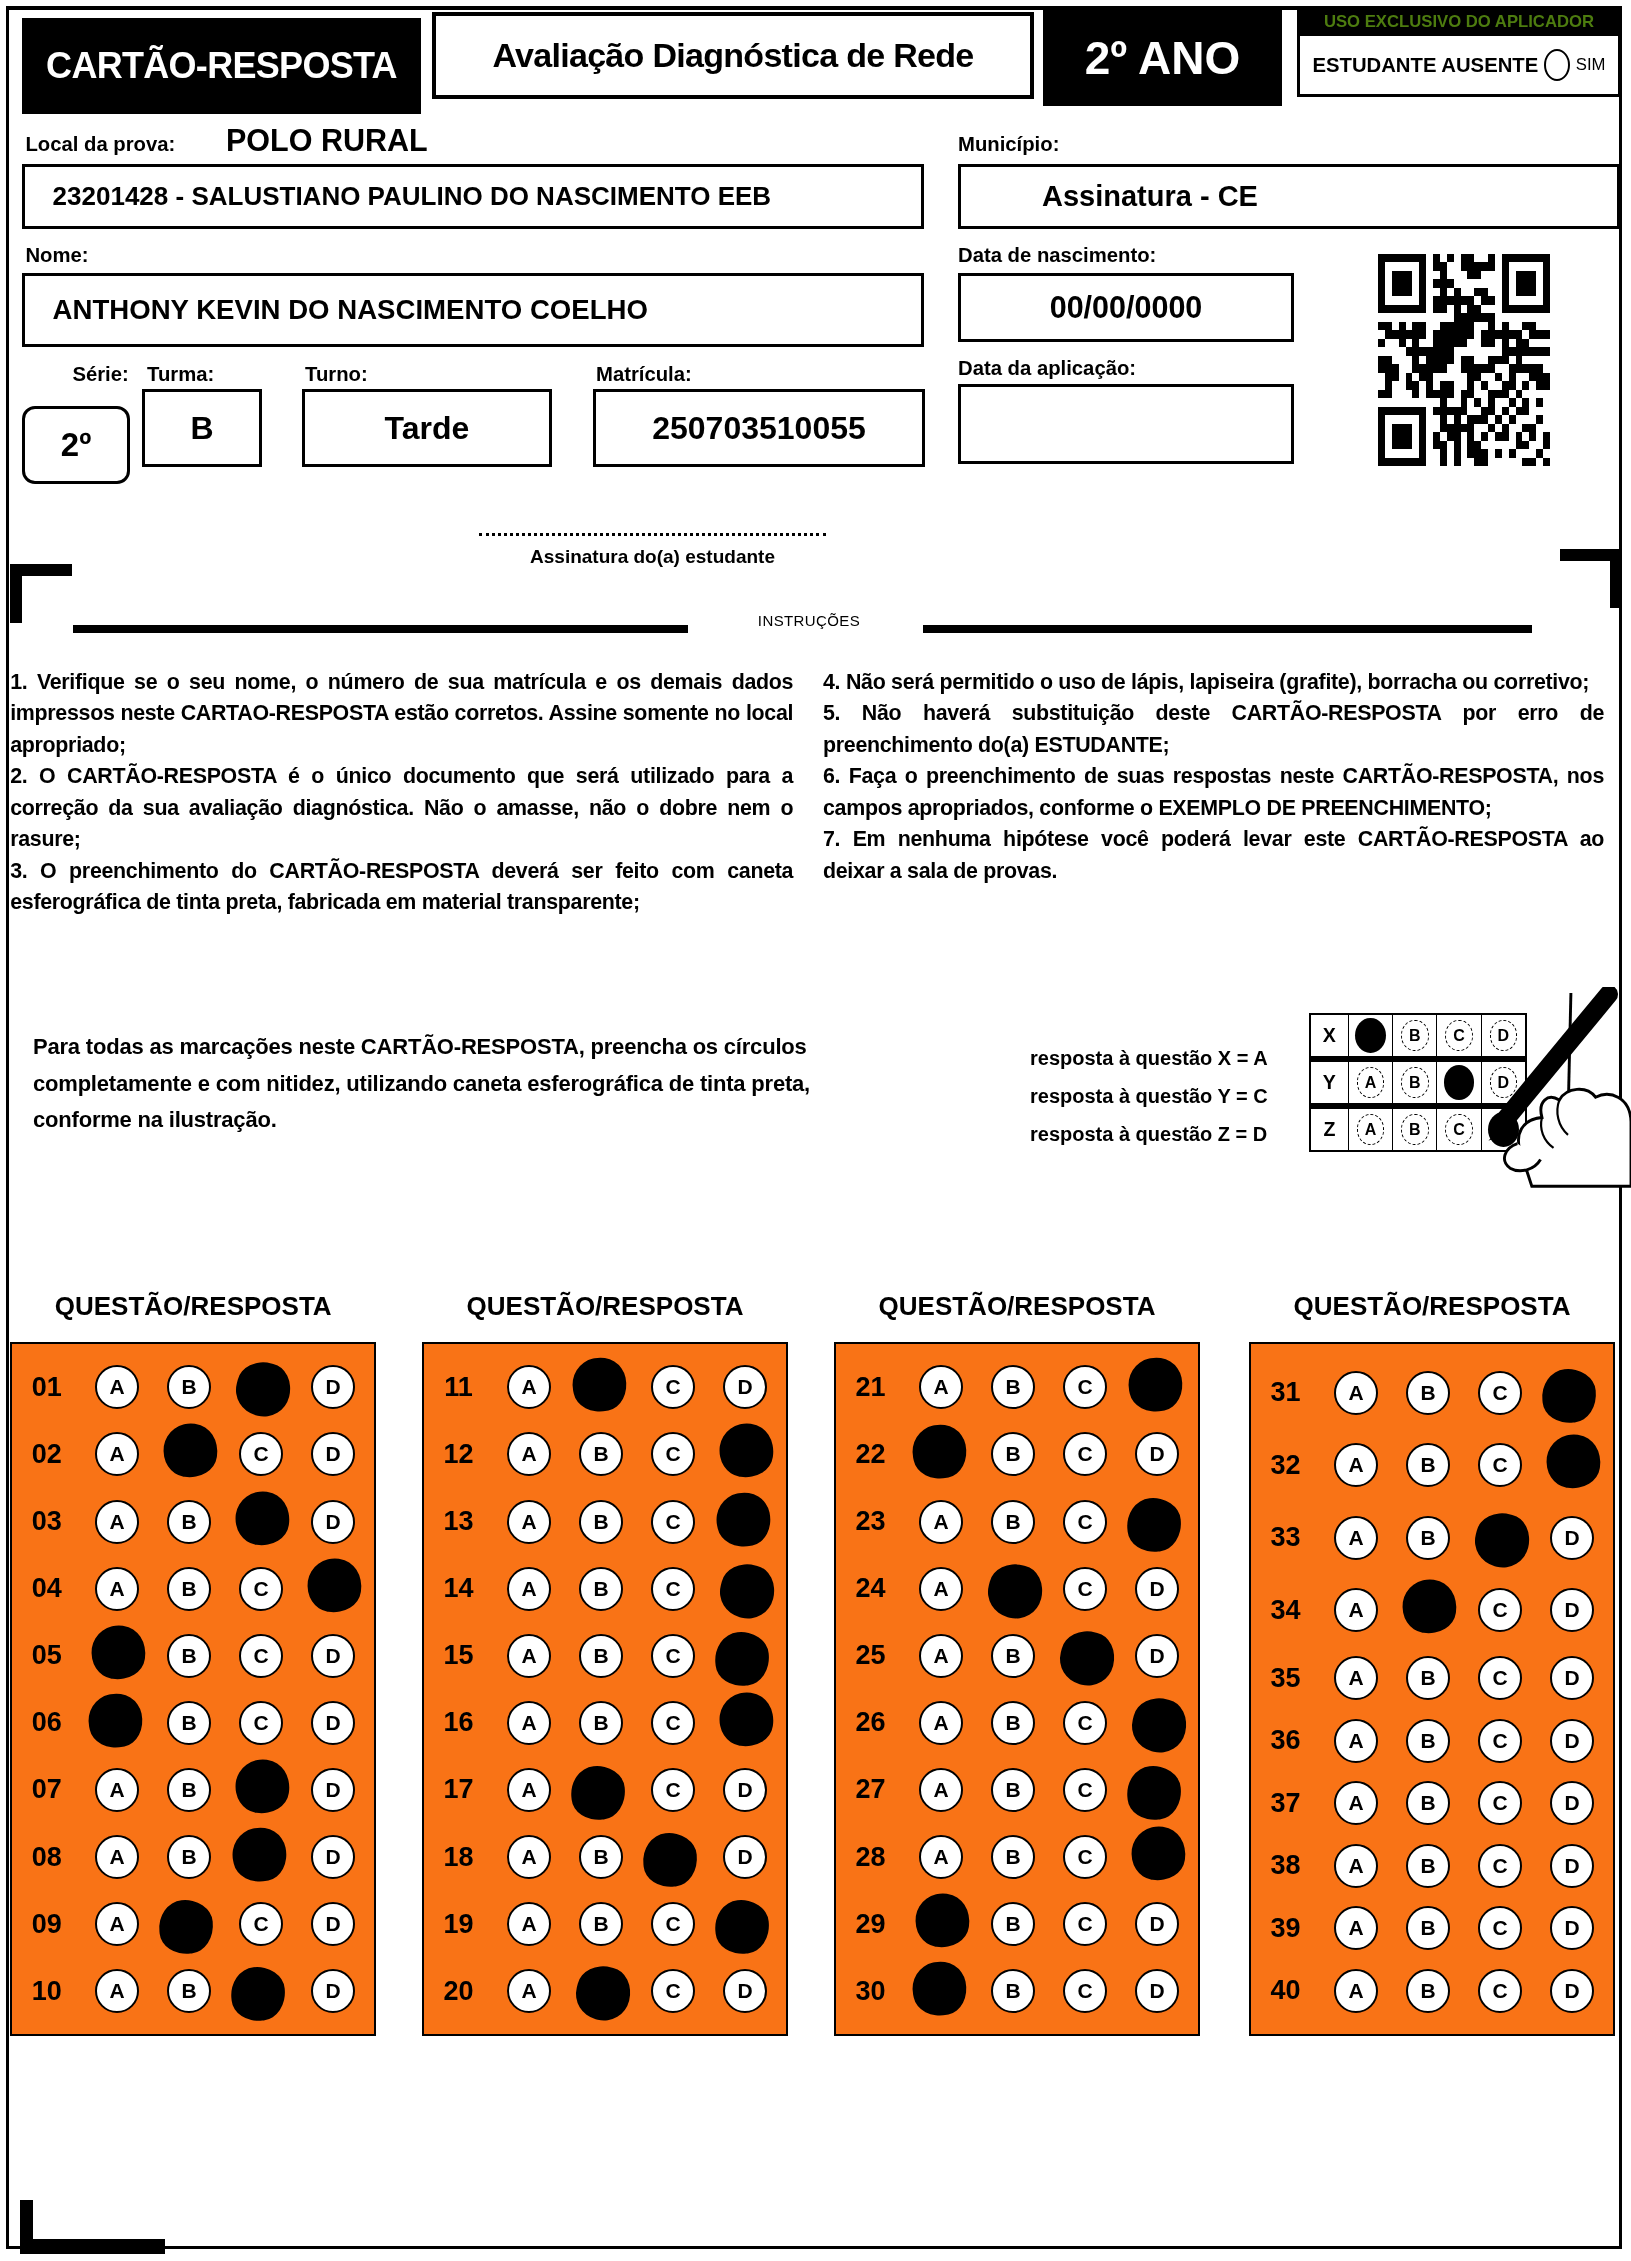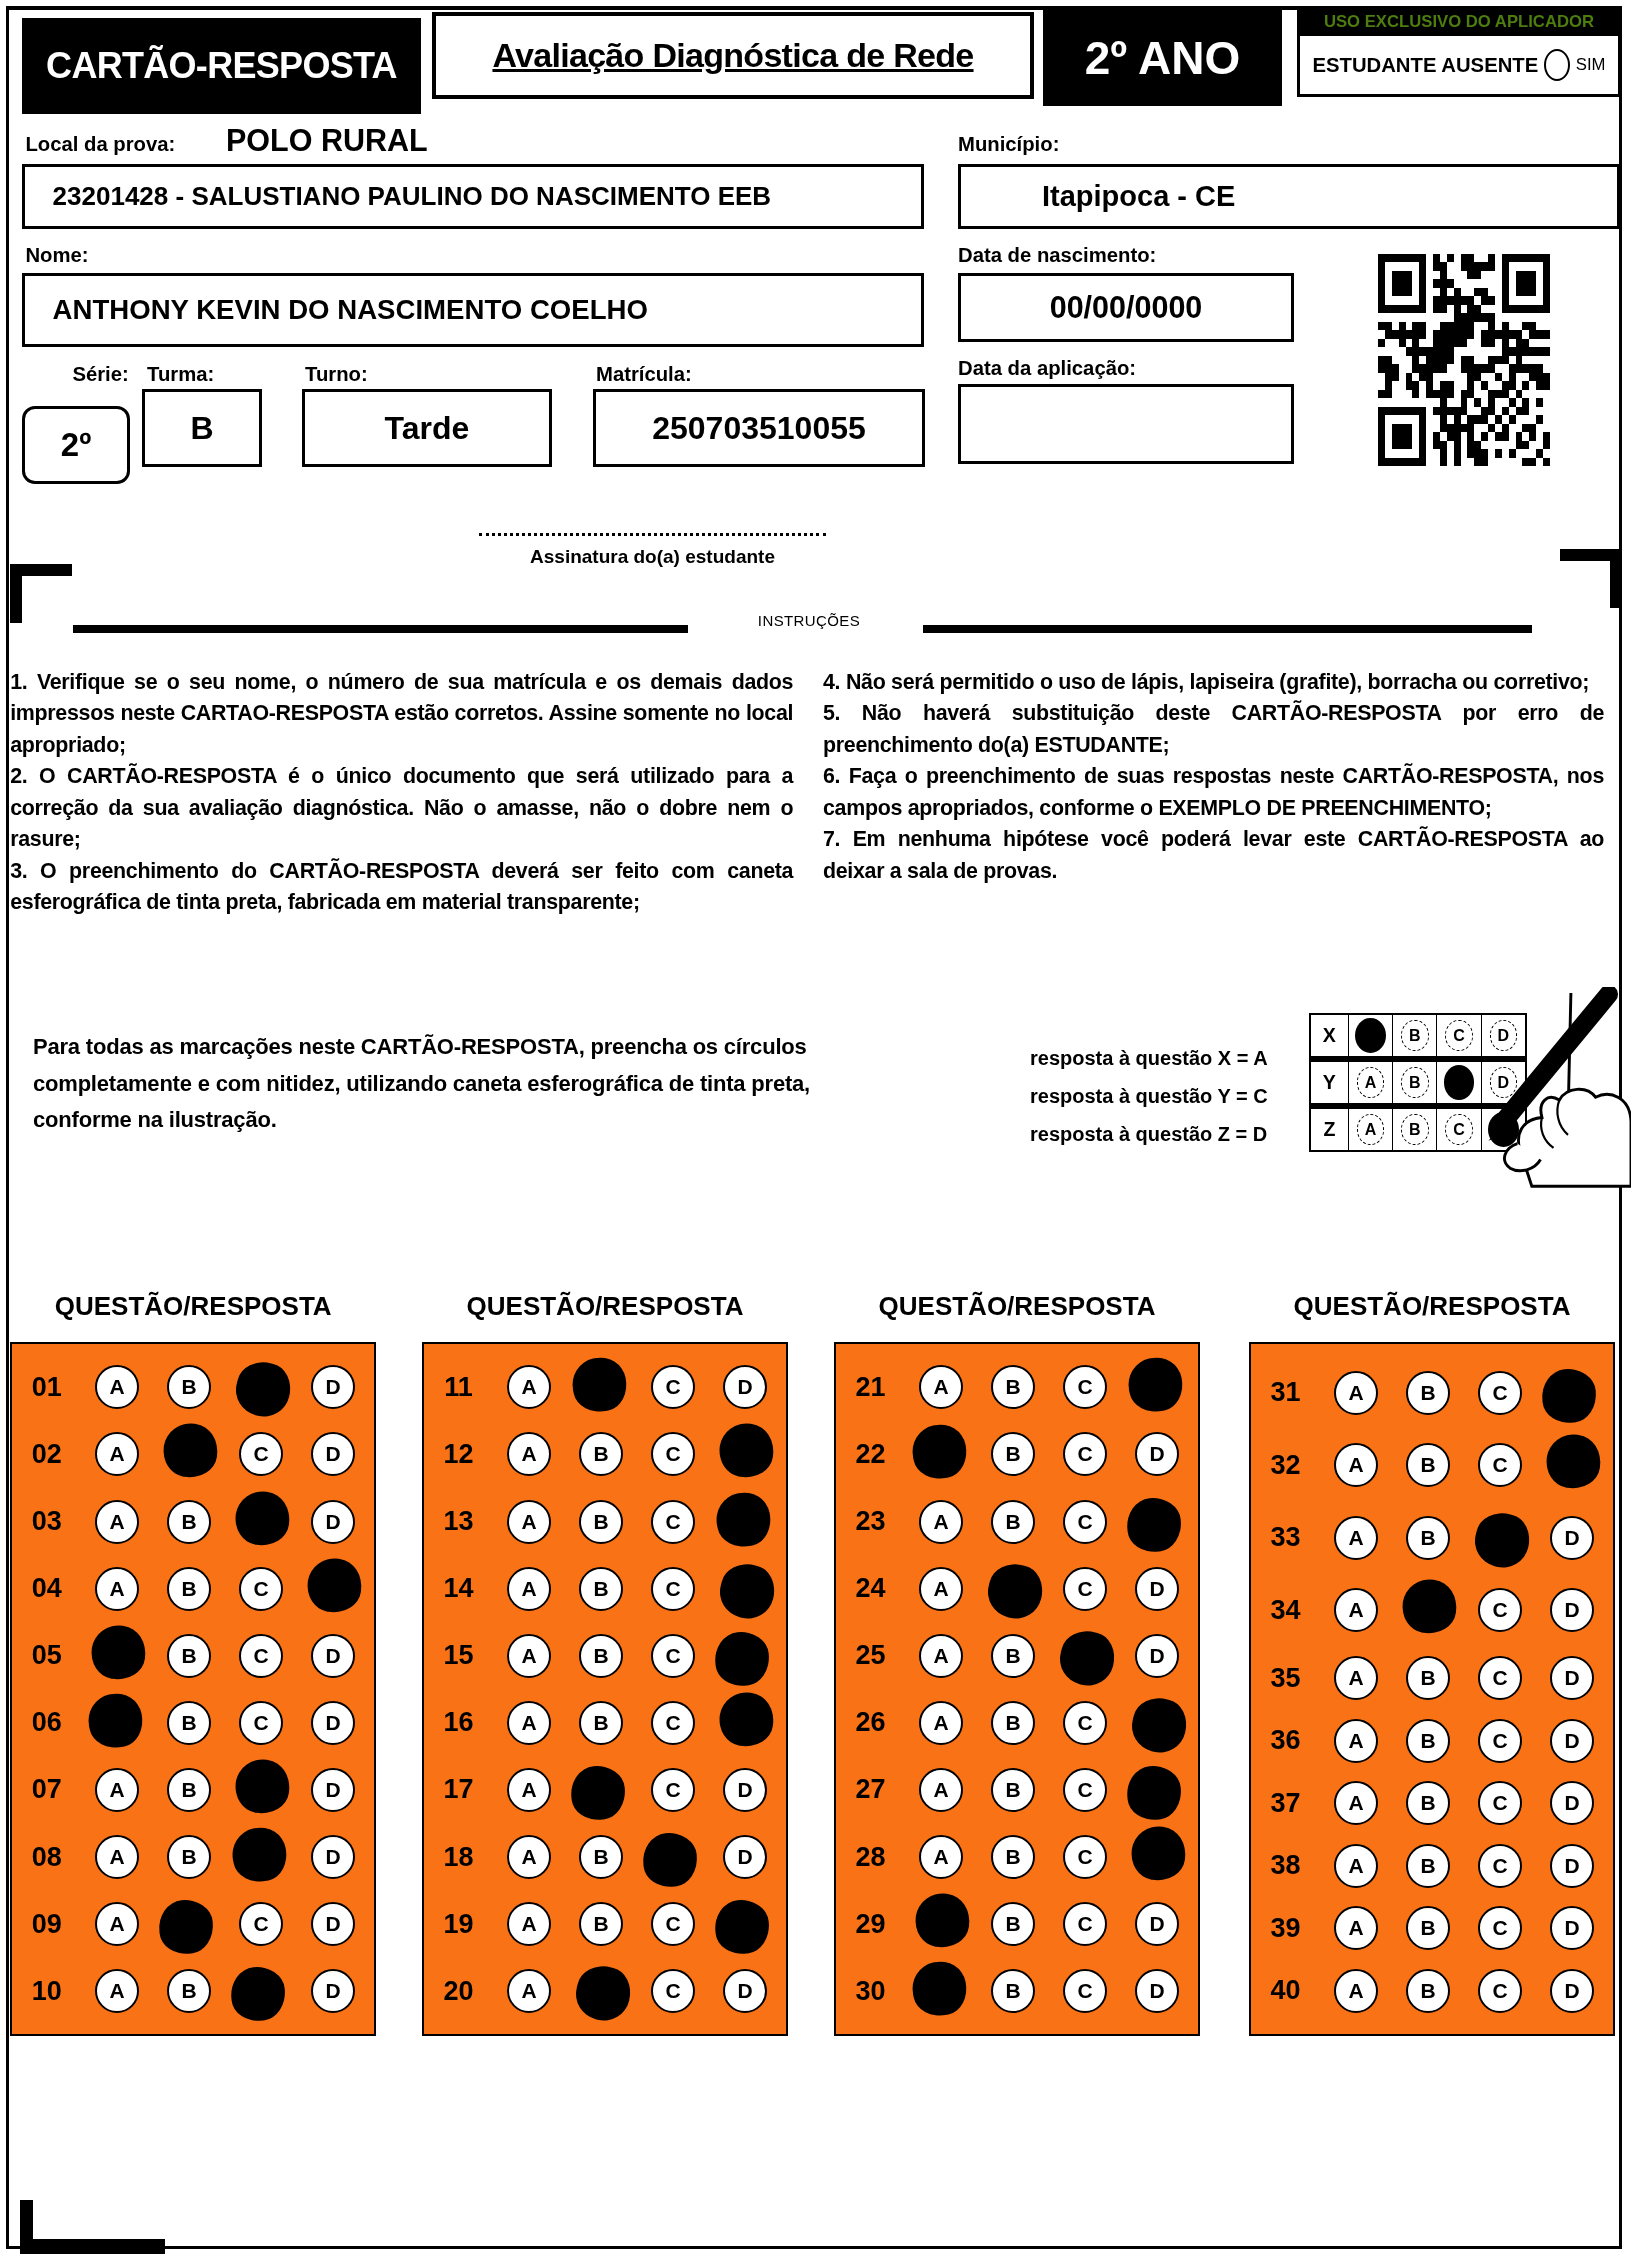--- a/index.html
+++ b/index.html
@@ -6,21 +6,21 @@
   .page{position:relative;width:1632px;height:2261px;background:#fff;color:#000;
         font-family:"Liberation Sans",sans-serif;overflow:hidden;}
   .abs{position:absolute;}
   .frame{position:absolute;left:5.8px;top:5.8px;width:1616px;height:2243px;
          border-left:3.6px solid #000;border-top:4.4px solid #000;border-right:3.6px solid #000;border-bottom:3.6px solid #000;
          box-sizing:border-box;pointer-events:none;}
   
   .hdr-card{left:22px;top:18px;width:399px;height:96px;background:#000;color:#fff;
             display:flex;align-items:center;justify-content:center;font-size:36px;font-weight:bold;letter-spacing:-0.7px;}
   .hdr-exam{left:432px;top:11.6px;width:602px;height:87px;border:4.4px solid #000;box-sizing:border-box;
-            display:flex;align-items:center;justify-content:center;font-size:34px;font-weight:bold;letter-spacing:-0.7px;text-decoration:underline;}
+            display:flex;align-items:center;justify-content:center;font-size:34px;font-weight:bold;letter-spacing:-0.7px;}
   .hdr-grade{left:1043px;top:10.2px;width:239px;height:96px;background:#000;color:#fff;
              display:flex;align-items:center;justify-content:center;font-size:46px;font-weight:bold;}
   .uso-panel{left:1297px;top:7.3px;width:324px;height:90px;}
   .uso-title{background:#000;color:#4d7c0f;height:29px;display:flex;align-items:center;justify-content:center;
              font-size:16.7px;font-weight:bold;}
   .uso-body{height:61px;border:3.6px solid #000;border-top:none;box-sizing:border-box;background:#fff;
             display:flex;align-items:center;justify-content:center;gap:5.8px;font-size:20.3px;font-weight:bold;}
   .uso-circle{width:26px;height:32px;border:2.9px solid #000;border-radius:50%;box-sizing:border-box;background:#fff;}
   .uso-sim{font-size:16.7px;font-weight:normal;}
   
@@ -91,21 +91,21 @@
     </div>
   </div>
 
   <div class="abs lbl" style="left:25.4px;top:133px;">Local da prova:</div>
   <div class="abs local-value" style="left:226px;top:123px;">POLO RURAL</div>
   <div class="abs box" style="left:22px;top:164px;width:902px;height:65px;padding-left:27.6px;">
     <span class="val" style="font-size:26px;">23201428 - SALUSTIANO PAULINO DO NASCIMENTO EEB</span>
   </div>
   <div class="abs lbl" style="left:958px;top:133px;">Município:</div>
   <div class="abs box" style="left:958px;top:164px;width:662px;height:65px;padding-left:81px;">
-    <span class="val" style="font-size:29px;">Itapipoca - CE</span>
+    <span class="val" style="font-size:29px;">Assinatura - CE</span>
   </div>
 
   <div class="abs lbl" style="left:25.4px;top:244px;">Nome:</div>
   <div class="abs box" style="left:22px;top:273px;width:902px;height:74px;padding-left:27.6px;">
     <span class="val" style="font-size:27.6px;">ANTHONY KEVIN DO NASCIMENTO COELHO</span>
   </div>
   <div class="abs lbl" style="left:958px;top:244px;">Data de nascimento:</div>
   <div class="abs box" style="left:958px;top:273px;width:336px;height:69px;justify-content:center;">
     <span class="val" style="font-size:30.5px;">00/00/0000</span>
   </div>

